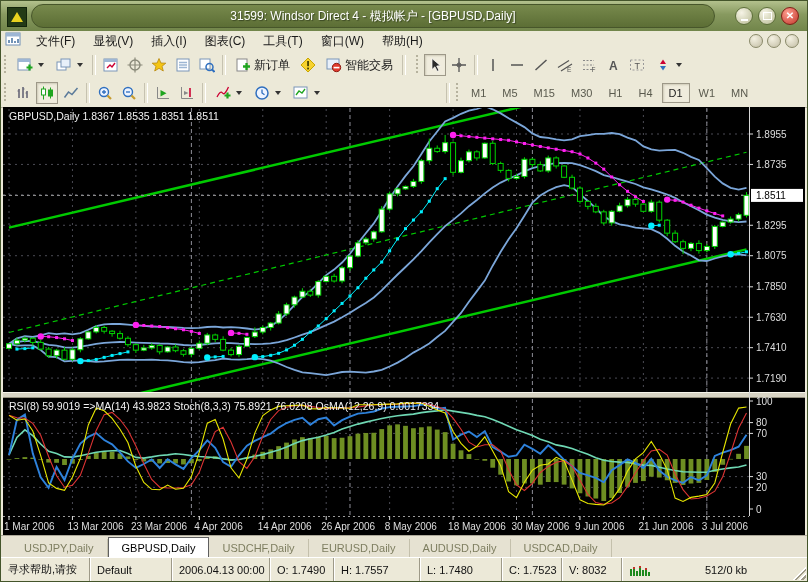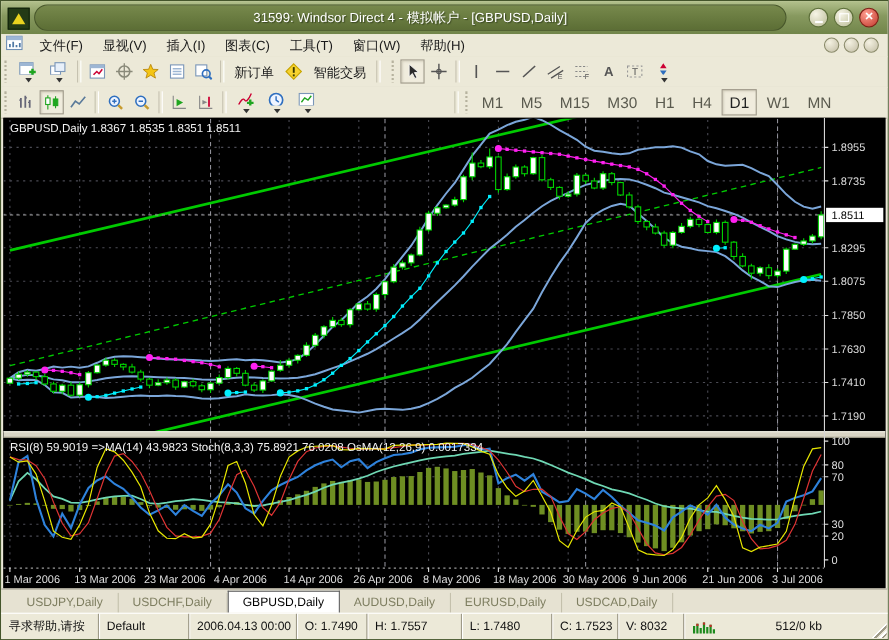--- a/index.html
+++ b/index.html
@@ -18,26 +18,26 @@
   .menubar{position:absolute;left:0;top:30px;right:0;height:20px;background:#ece9d8;border-bottom:1px solid #d8d4c0;display:flex;align-items:center;}
   .menu-icon{margin:0 6px 0 4px;}
   .menu-items{display:flex;}
   .menu-item{font-size:12px;color:#1a1a1a;padding:2px 9px;cursor:default;}
   .mdi-ctrls{margin-left:auto;display:flex;gap:4px;padding-right:8px;}
   .mdi{width:12px;height:12px;border-radius:50%;background:radial-gradient(circle at 35% 30%,#f4f1e2,#c2bda4);border:1px solid #8a8a6a;}
   
   .toolbar{position:absolute;left:0;right:0;height:28px;background:#ece9d8;display:flex;align-items:center;border-bottom:1px solid #d0ccba;}
   .t1{top:50px;} .t2{top:78px;border-bottom:1px solid #b8b4a2;}
   .grip{width:5px;height:20px;margin:0 3px 0 2px;background:repeating-linear-gradient(#b6b29e 0 2px,transparent 2px 4px);background-size:2px 100%;background-repeat:no-repeat;background-position:1px 0;}
-  .tbtn{width:22px;height:22px;display:flex;align-items:center;justify-content:center;border:1px solid transparent;box-sizing:border-box;margin:0 1px;flex-direction:column;}
+  .tbtn{width:22px;height:22px;display:flex;align-items:center;justify-content:center;border:1px solid transparent;box-sizing:border-box;margin:0 1px;}
   .tbtn.pressed{background:#f0ecdd;border:1px solid #9d9888;box-shadow:inset 1px 1px 2px #cfcab8;}
   .tbtn.wide{width:auto;padding:0 4px;gap:3px;font-size:12px;color:#1a1a1a;}
   .caret{width:0;height:0;border-left:3px solid transparent;border-right:3px solid transparent;border-top:4px solid #333;margin-left:2px;}
   .tsep{width:2px;height:20px;border-left:1px solid #c6c2b0;border-right:1px solid #fff;margin:0 3px;}
-  .tf{font-size:14px;color:#5a5a4e;padding:3px 6px;margin:0 1px;border:1px solid transparent;}
+  .tf{font-size:11px;color:#5a5a4e;padding:3px 6px;margin:0 1px;border:1px solid transparent;}
   .tf.active{background:#f0ecdd;border:1px solid #9d9888;box-shadow:inset 1px 1px 2px #cfcab8;color:#222;}
   
   .chart-area{position:absolute;left:2px;top:106px;width:802px;height:428px;background:#000;}
   
   .tabbar{position:absolute;left:0;top:534px;right:0;height:22px;background:#e6e2d2;border-top:1px solid #aca899;display:flex;align-items:flex-end;}
   .tabspacer{width:10px;}
   .tab{font-size:11px;color:#7e7e60;padding:3px 13px 4px 13px;border-right:1px solid #c4c0ac;white-space:nowrap;}
   .tab.active{background:#fff;color:#000;border:1px solid #5f5f5f;border-bottom:none;padding-top:4px;margin-bottom:0;}
   
   .statusbar{position:absolute;left:0;top:556px;right:0;bottom:0;background:#ece9d8;border-top:1px solid #fff;display:flex;align-items:flex-start;font-size:11px;color:#111;}
@@ -898,24 +898,24 @@
         <text x="635.4" y="423" fill="#dedede" font-size="10" text-anchor="start" font-family="Liberation Sans, sans-serif" font-weight="normal">21 Jun 2006</text>
         <line x1="703.8399999999999" y1="409" x2="703.8399999999999" y2="413" stroke="#dedede"></line>
         <text x="698.8399999999999" y="423" fill="#dedede" font-size="10" text-anchor="start" font-family="Liberation Sans, sans-serif" font-weight="normal">3 Jul 2006</text>
         <text x="6" y="13" fill="#f2f2f2" font-size="10.5" text-anchor="start" font-family="Liberation Sans, sans-serif" font-weight="normal">GBPUSD,Daily  1.8367 1.8535 1.8351 1.8511</text>
         <text x="6" y="303" fill="#f2f2f2" font-size="10.5" text-anchor="start" font-family="Liberation Sans, sans-serif" font-weight="normal">RSI(8) 59.9019  =&gt;MA(14) 43.9823  Stoch(8,3,3) 75.8921 76.0208  OsMA(12,26,9) 0.0017334</text>
       </svg></div>
 
   <div class="tabbar" id="tabbar">
       <span class="tabspacer"></span>
       <span class="tab">USDJPY,Daily</span>
+      <span class="tab active">GBPUSD,Daily</span>
       <span class="tab">USDCHF,Daily</span>
-      <span class="tab active">GBPUSD,Daily</span>
+      <span class="tab">EURUSD,Daily</span>
       <span class="tab">AUDUSD,Daily</span>
-      <span class="tab">EURUSD,Daily</span>
       <span class="tab">USDCAD,Daily</span>
     </div>
 
   <div class="statusbar">
     <span class="seg s-help">寻求帮助,请按</span>
     <span class="seg s-prof">Default</span>
     <span class="seg s-time">2006.04.13 00:00</span>
     <span class="seg s-o">O: 1.7490</span>
     <span class="seg s-h">H: 1.7557</span>
     <span class="seg s-l">L: 1.7480</span>

